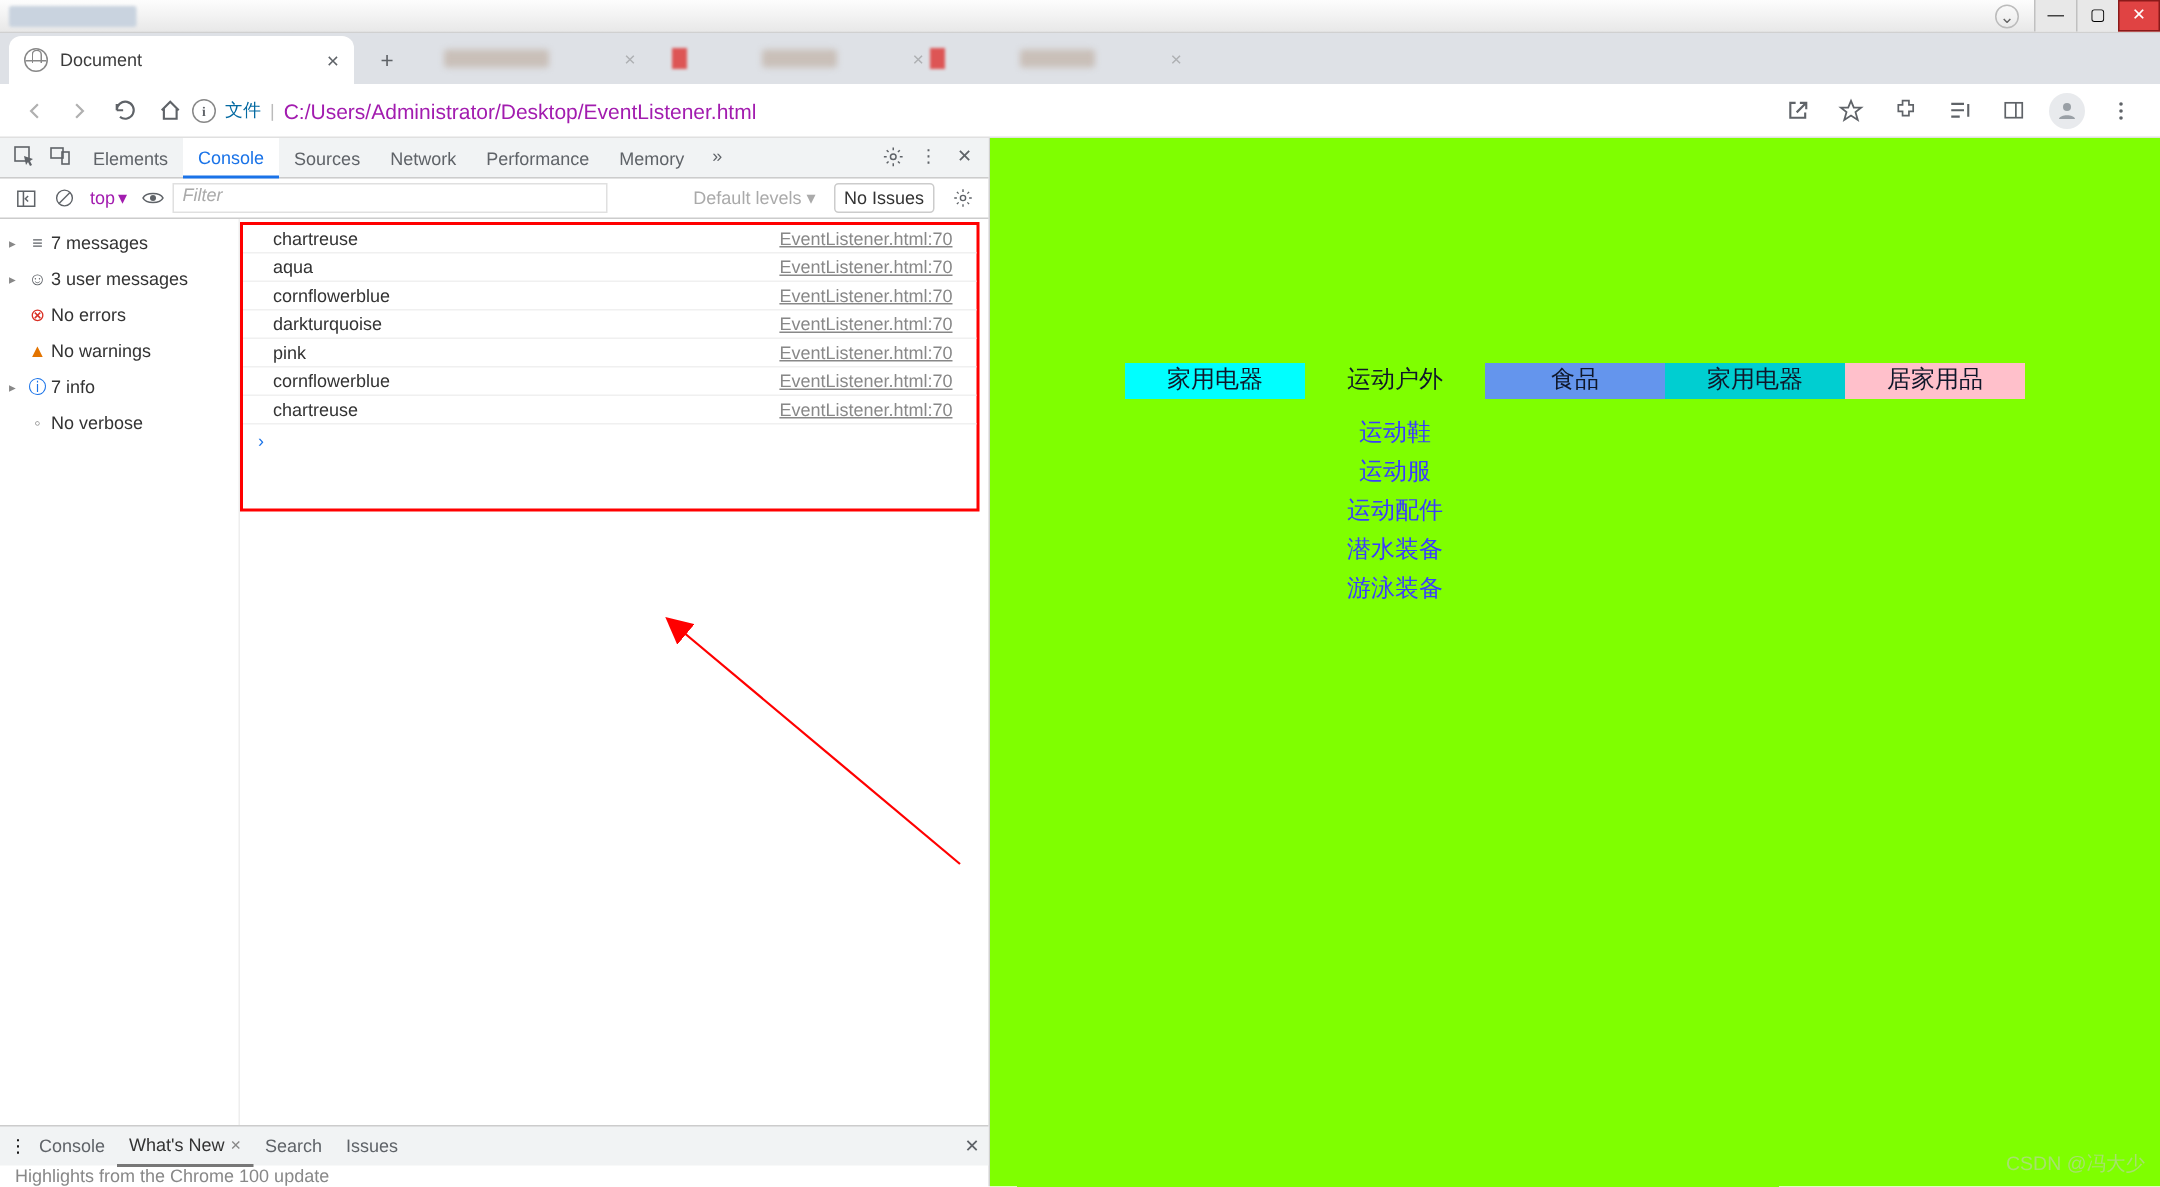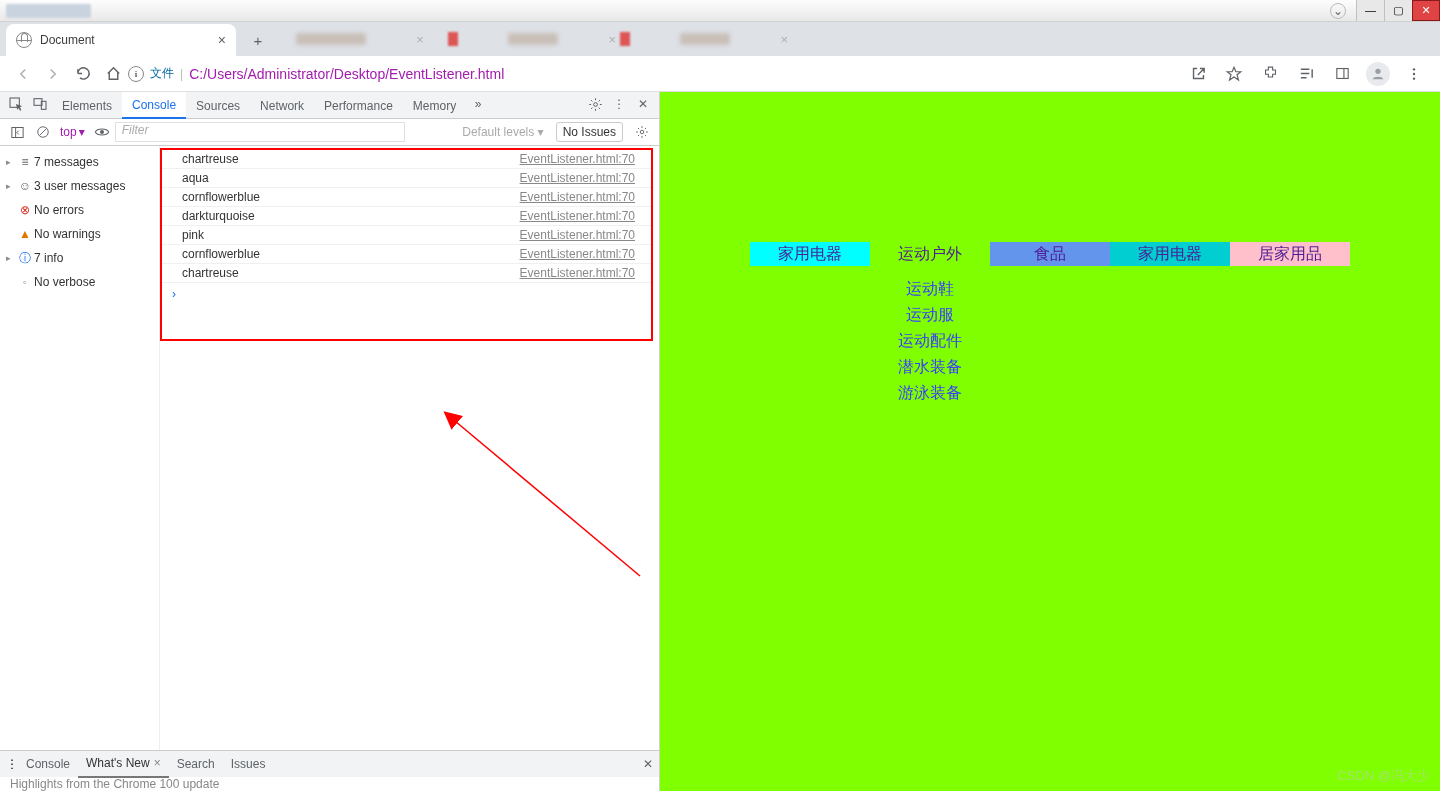--- a/index.html
+++ b/index.html
@@ -89,21 +89,21 @@
   .dt-bottom{height:27px;border-top:1px solid #ccc;display:flex;align-items:center;padding:0 6px;background:#f1f3f4;}
   .dt-bottom .tab2{padding:0 8px;height:27px;display:flex;align-items:center;color:#5f6368;}
   .dt-bottom .tab2.active{border-bottom:2px solid #777;color:#333;}
   .dt-bottom .tab2 .bx{margin-left:4px;color:#888;}
   .dt-bottom .xr{margin-left:auto;color:#5f6368;}
   .tiny{height:14px;font-size:12px;color:#888;padding-left:10px;}
   
   
   .page{flex:1;background:#7fff00;position:relative;}
   .nav{display:flex;position:absolute;left:90px;top:150px;}
-  .nav .item{width:120px;height:24px;text-align:center;line-height:24px;font-size:16px;color:#4c1d95;}
+  .nav .item{width:120px;height:24px;text-align:center;line-height:24px;font-size:16px;color:#0f172a;}
   .bgcyan{background:aqua;}
   .bgblue{background:cornflowerblue;}
   .bgdk{background:darkturquoise;}
   .bgpink{background:pink;}
   .sub{position:absolute;left:210px;top:184px;width:120px;}
   .sub div{text-align:center;font-size:16px;color:#3a3dff;line-height:26px;}
   .watermark{position:absolute;bottom:6px;right:10px;color:rgba(200,200,200,.55);font-size:13px;}
   
   svg{display:block;}
 </style>

